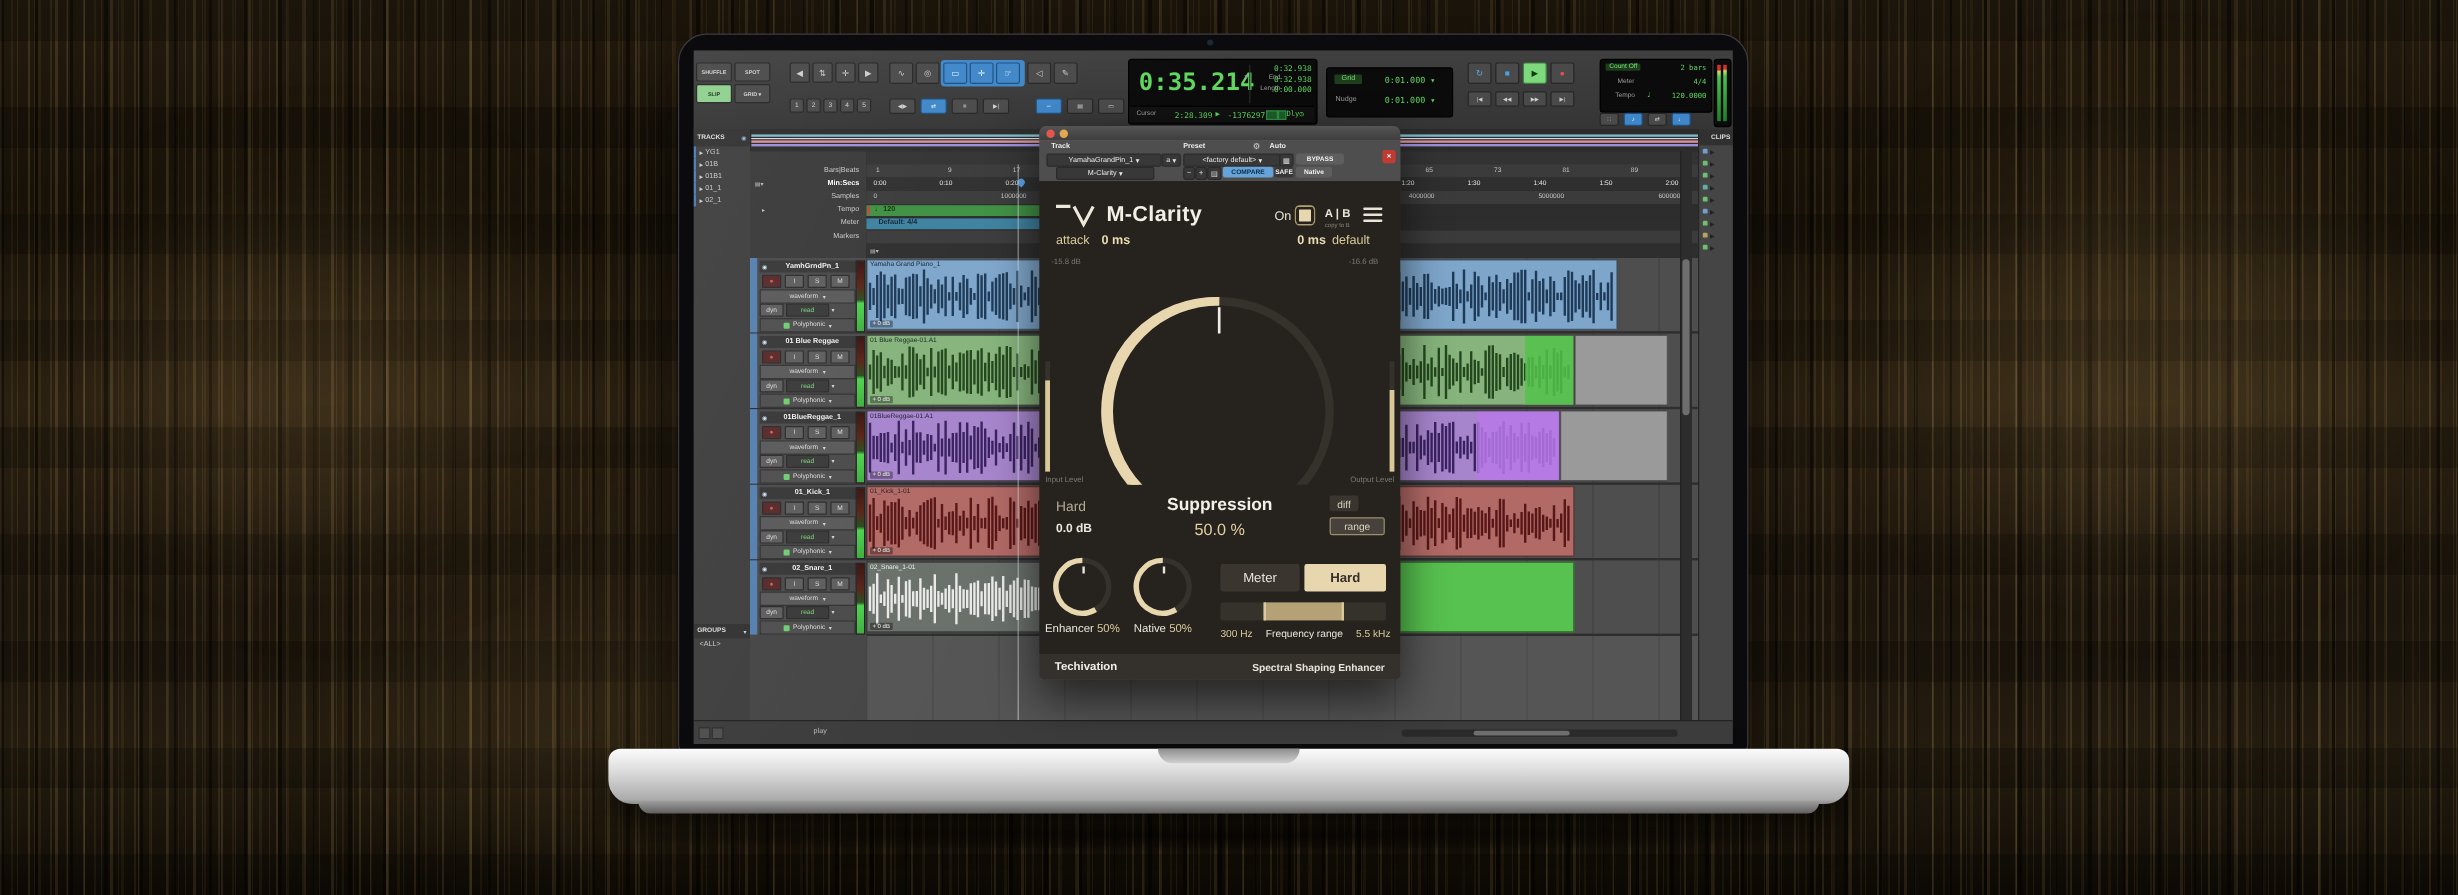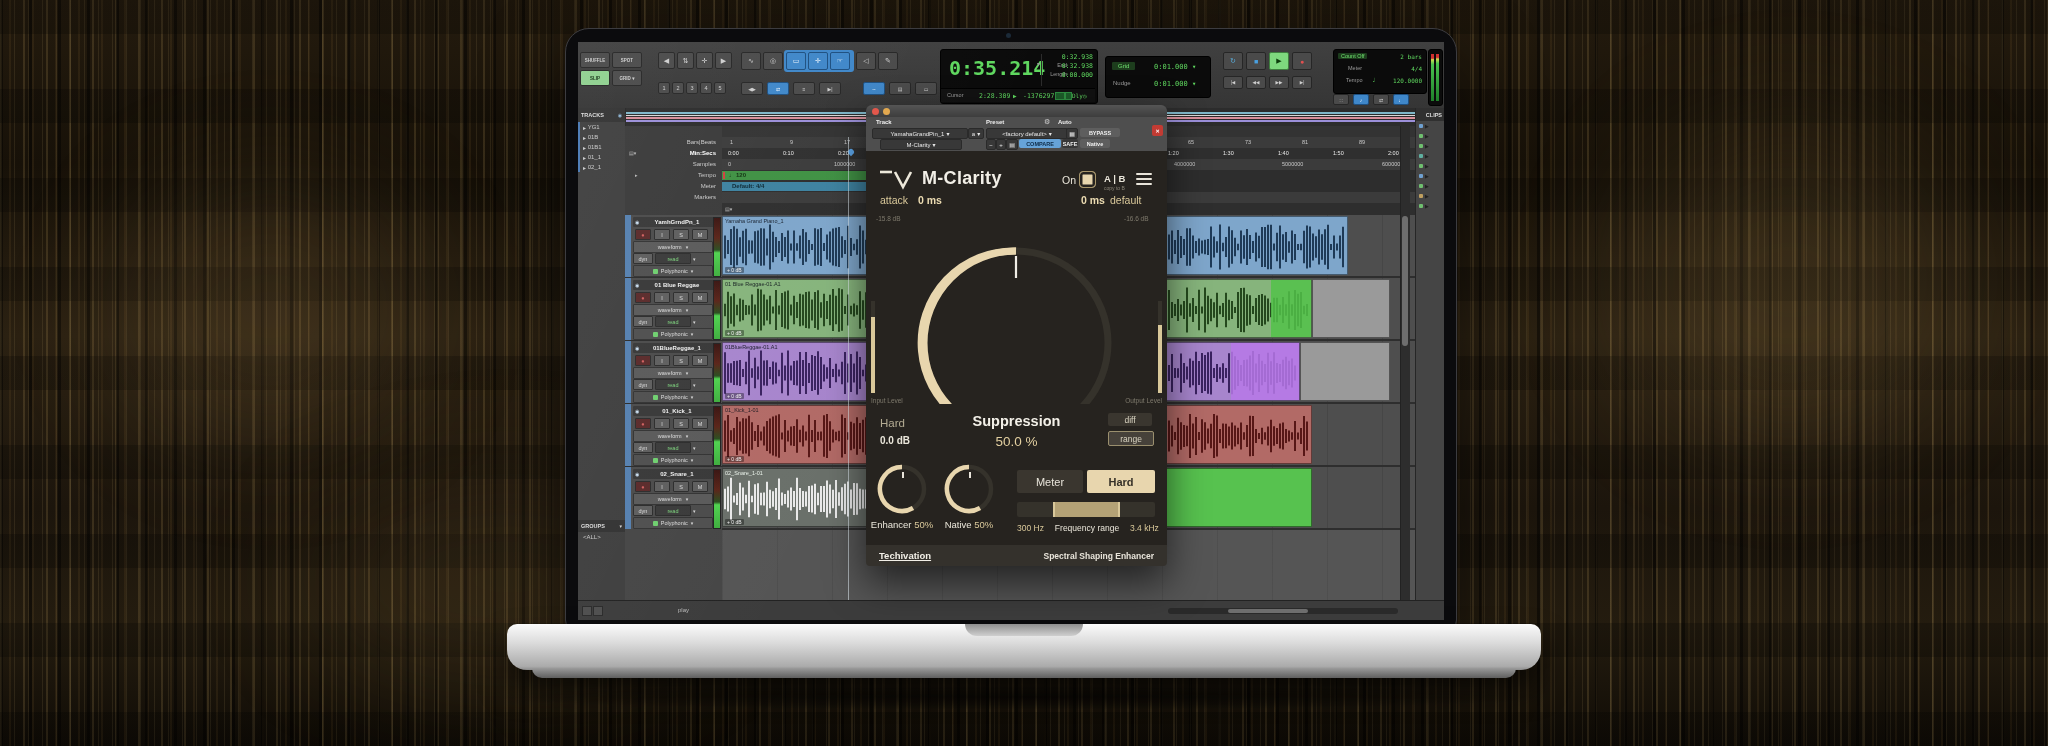--- a/index.html
+++ b/index.html
@@ -676,21 +676,21 @@
         <div class="ab" style="left:292px;top:150px;width:4px;height:92px;background:#35322b;">
             <div class="ab" style="left:0;bottom:0;width:4px;height:68px;background:#d9c89a;"></div>
           </div>
         <span class="ab" style="left:5px;top:246px;font-size:6.5px;color:#7f7a6d;">Input Level</span>
         <span class="ab" style="right:5px;top:246px;font-size:6.5px;color:#7f7a6d;">Output Level</span>
 
         <span class="ab" style="left:14px;top:266px;font-size:11.5px;color:#b3ab92;">Hard</span>
         <b class="ab" style="left:14px;top:284px;font-size:10px;color:#eae6da;">0.0 dB</b>
         <b class="ab" style="left:0;top:262px;width:301px;text-align:center;font-size:14.5px;color:#f3f0e8;">Suppression</b>
         <span class="ab" style="left:0;top:283px;width:301px;text-align:center;font-size:13.5px;color:#e2cfa0;">50.0 %</span>
-        <div class="pbtn2" style="left:242px;top:262px;width:44px;height:13px;font-size:8.5px;">
+        <div class="pbtn2" style="left:242px;top:262px;width:24px;height:13px;font-size:8.5px;">
             <span>diff</span>
           </div>
         <div class="pbtn2" style="left:242px;top:280px;width:44px;height:13px;font-size:8.5px;background:#46413a;border:1px solid #9a8f6e;">
             <span>range</span>
           </div>
 
         <svg class="ab" style="left:10px;top:312px;" width="52" height="52" viewBox="0 0 52 52">
           <circle cx="26" cy="26" r="22" fill="none" stroke="#35322b" stroke-width="4.5"></circle>
           <path d="M26 4 A22 22 0 1 0 37 45" fill="none" stroke="#e8d6ae" stroke-width="4.5"></path>
           <line x1="27" y1="9" x2="27" y2="15" stroke="#e8e4da" stroke-width="2"></line>
@@ -710,24 +710,24 @@
             <span>Hard</span>
           </div>
 
         <div class="ab" style="left:151px;top:351px;width:138px;height:15px;background:#35322b;border-radius:2px;">
           <div class="ab" style="left:36px;top:0;width:67px;height:15px;background:#b4a276;"></div>
           <div class="ab" style="left:36px;top:0;width:2px;height:15px;background:#d9c89a;"></div>
           <div class="ab" style="left:101px;top:0;width:2px;height:15px;background:#d9c89a;"></div>
         </div>
         <span class="ab tan" style="left:151px;top:372px;font-size:8.5px;">300 Hz</span>
         <span class="ab cream" style="left:178px;top:372px;width:86px;text-align:center;font-size:8.5px;">Frequency range</span>
-        <span class="ab tan" style="left:264px;top:372px;font-size:8.5px;">3.4 kHz</span>
+        <span class="ab tan" style="left:264px;top:372px;font-size:8.5px;">5.5 kHz</span>
       </div>
 
       <div class="pfoot">
-        <b style="font-size:9.5px;color:#f2efe7;text-decoration:underline;">Techivation</b>
+        <b style="font-size:9.5px;color:#f2efe7;">Techivation</b>
         <b style="font-size:8.5px;color:#e8e4da;">Spectral Shaping Enhancer</b>
       </div>
     </div>
 
     <div class="glass"></div>
   </div>
 </div>
 
 </body></html>

